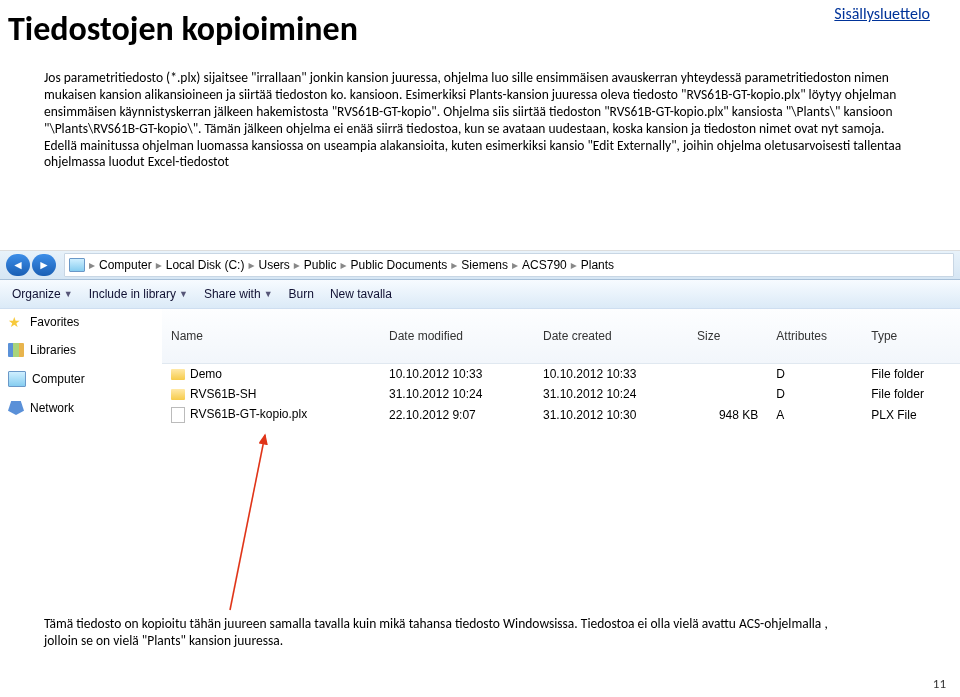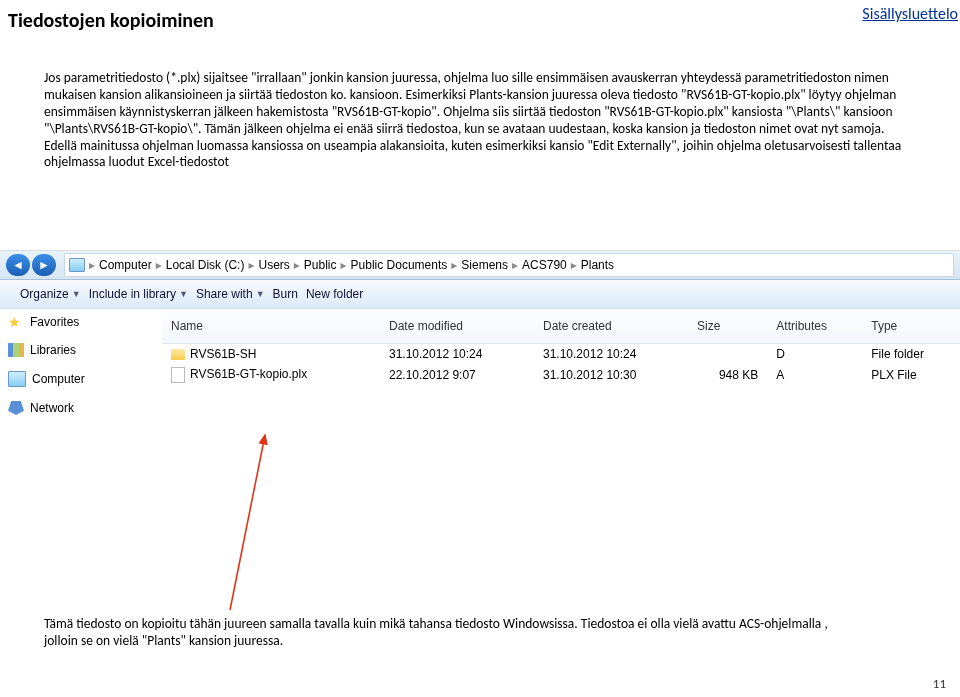--- a/index.html
+++ b/index.html
@@ -9,28 +9,28 @@
     width: 960px;
     height: 697px;
     position: relative;
     overflow: hidden;
     color: #333;
   }
   .page-title {
     position: absolute;
     top: 8px;
     left: 8px;
-    font-size: 20px;
+    font-size: 34px;
     font-weight: bold;
     color: #000;
   }
   .toc-link {
     position: absolute;
     top: 4px;
-    right: 2px;
+    right: 30px;
     font-size: 16px;
     color: #003399;
     text-decoration: underline;
     cursor: pointer;
   }
   .body-text {
     position: absolute;
     top: 70px;
     left: 44px;
     right: 40px;
@@ -93,22 +93,22 @@
     width: 14px; height: 12px;
     background: linear-gradient(#cfefff,#86cdf0);
     border: 1px solid #6a98c8;
     border-radius: 1px;
   }
   .toolbar {
     height: 28px;
     background: linear-gradient(#f7fbff,#dbeaf7);
     display: flex;
     align-items: center;
-    gap: 8px;
-    padding: 0 20px;
+    gap: 16px;
+    padding: 0 12px;
     color: #113;
     border-bottom: 1px solid #cedef0;
   }
   .toolbar .tbitem {
     cursor: pointer;
     display: flex;
     align-items: center;
     gap: 3px;
   }
   .dd { font-size: 9px; color: #557; }
@@ -141,21 +141,21 @@
   }
   .files table {
     border-collapse: collapse;
     width: 100%;
     font-size: 12px;
   }
   .files th {
     text-align:left;
     font-weight: normal;
     color:#333;
-    padding: 10px 9px;
+    padding: 20px 9px;
     border-bottom:1px solid #e0e8f0;
     background: linear-gradient(#fdfeff,#f2f6fb);
     cursor:pointer;
   }
   .files td {
     padding: 3px 9px;
     white-space: nowrap;
   }
   .folder-ic {
     width: 14px; height: 11px;
@@ -238,21 +238,21 @@
       </span>
     <span class="tbitem">
         <span>Include in library</span> 
         <span class="dd">▼</span>
       </span>
     <span class="tbitem">
         <span>Share with</span> 
         <span class="dd">▼</span>
       </span>
     <span class="tbitem">Burn</span>
-    <span class="tbitem">New folder</span>
+    <span class="tbitem">New tavalla</span>
   </div>
   <div class="content">
     <div class="nav">
       <div class="grp">
           <span class="ic ic-star">★</span>
           <span>Favorites</span>
         </div>
       <div class="grp">
           <span class="ic ic-lib"></span>
           <span>Libraries</span>
@@ -273,20 +273,28 @@
           <th style="width:200px">Name</th>
           <th>Date modified</th>
           <th>Date created</th>
           <th>Size</th>
           <th>Attributes</th>
           <th>Type</th>
         </tr>
           </thead>
         <tbody id="file-rows">
             <tr>
+              <td><span class="folder-ic"></span>Demo</td>
+              <td>10.10.2012 10:33</td>
+              <td>10.10.2012 10:33</td>
+              <td style="text-align:right"></td>
+              <td>D</td>
+              <td>File folder</td>
+            </tr>
+            <tr>
               <td><span class="folder-ic"></span>RVS61B-SH</td>
               <td>31.10.2012 10:24</td>
               <td>31.10.2012 10:24</td>
               <td style="text-align:right"></td>
               <td>D</td>
               <td>File folder</td>
             </tr>
             <tr>
               <td><span class="file-ic"></span>RVS61B-GT-kopio.plx</td>
               <td>22.10.2012 9:07</td>

